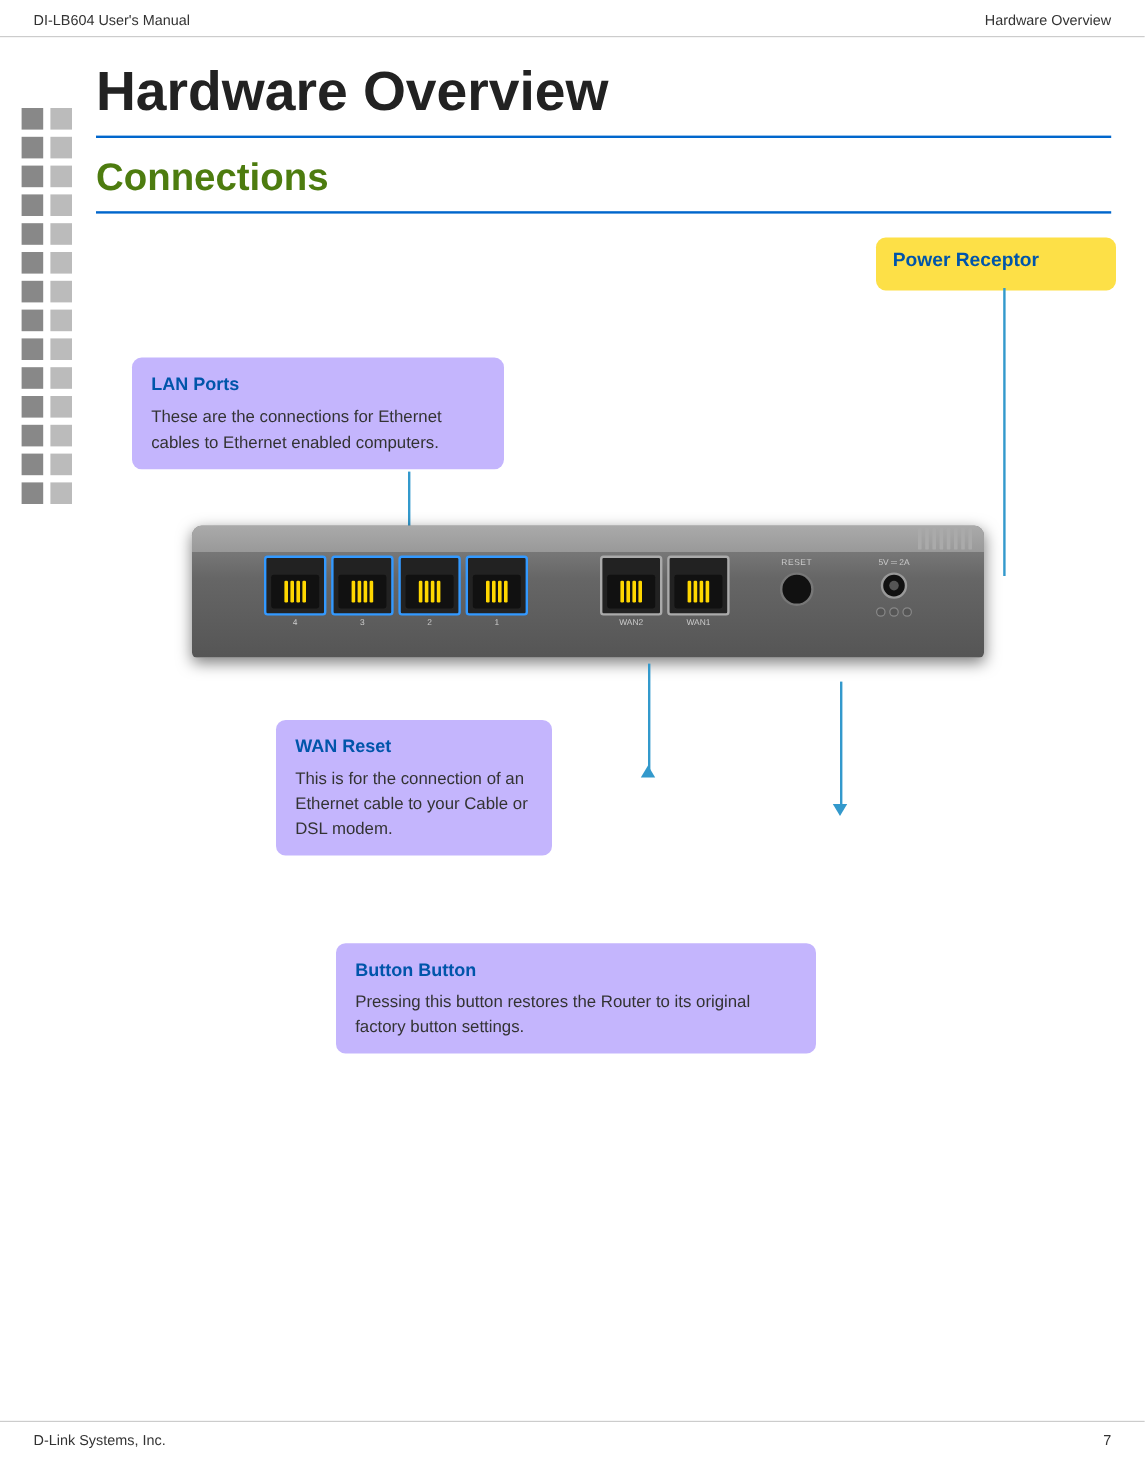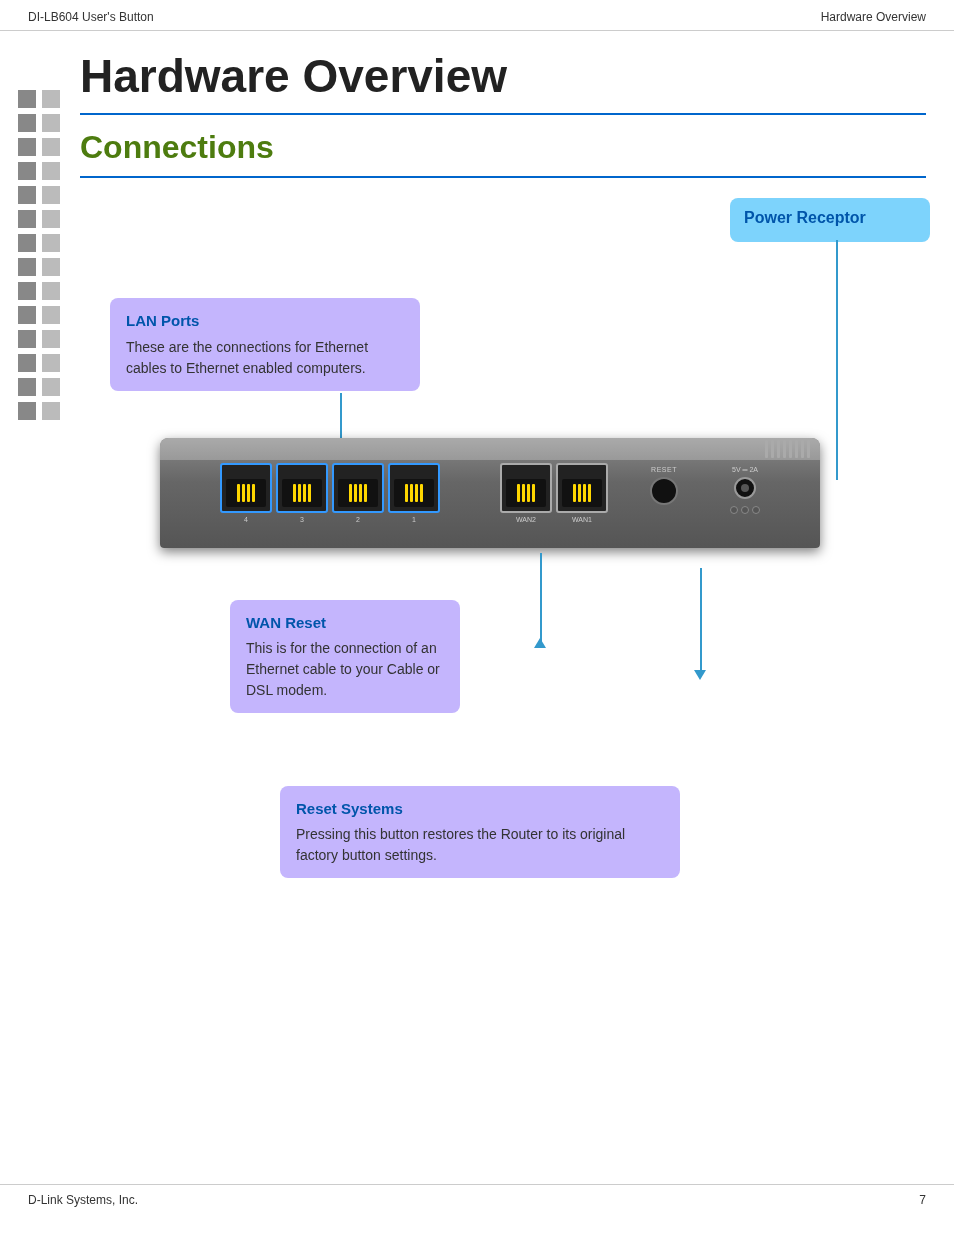--- a/index.html
+++ b/index.html
@@ -100,21 +100,21 @@
       font-size: 15px;
       margin-bottom: 4px;
     }
 
     
     .callout-power {
       top: 0px;
       right: 0px;
       width: 200px;
       padding: 8px 14px;
-      background: #7dd3fc;
+      background: #fde047;
       border-radius: 8px;
     }
     .callout-power .callout-title {
       font-size: 16px;
       font-weight: bold;
       color: #0055aa;
     }
 
     
     .callout-lan {
@@ -341,21 +341,21 @@
     .vline {
       position: absolute;
       width: 2px;
       background: #3399cc;
     }
   </style>
 </head>
 <body>
 
 <div class="page-header">
-  <span>DI-LB604 User's Button</span>
+  <span>DI-LB604 User's Manual</span>
   <span>Hardware Overview</span>
 </div>
 
 <div class="sidebar-squares">
   <div class="sq-row">
       <div class="sq dark"></div>
       <div class="sq"></div>
     </div>
   <div class="sq-row">
       <div class="sq dark"></div>
@@ -542,21 +542,21 @@
     <div class="callout-box callout-wan">
       <div class="callout-title">WAN Reset</div>
       <div>This is for the connection of an Ethernet cable to your Cable or DSL modem.</div>
     </div>
 
     <div class="vline" style="top:370px; left:590px; height:105px;"></div>
 
     <div class="connector-arrow arrow-down" style="position:absolute; top:472px; left:584px;"></div>
 
     <div class="callout-box callout-reset">
-      <div class="callout-title">Reset Systems</div>
+      <div class="callout-title">Button Button</div>
       <div>Pressing this button restores the Router to its original factory button settings.</div>
     </div>
 
   </div>
 
 </div>
 
 <div class="page-footer">
   <span>D-Link Systems, Inc.</span>
   <span>7</span>

